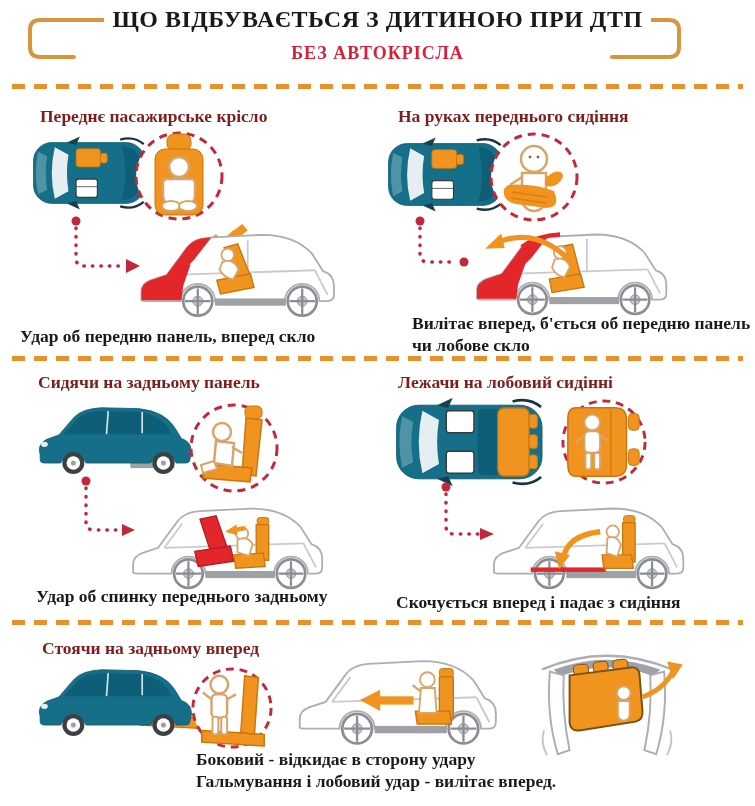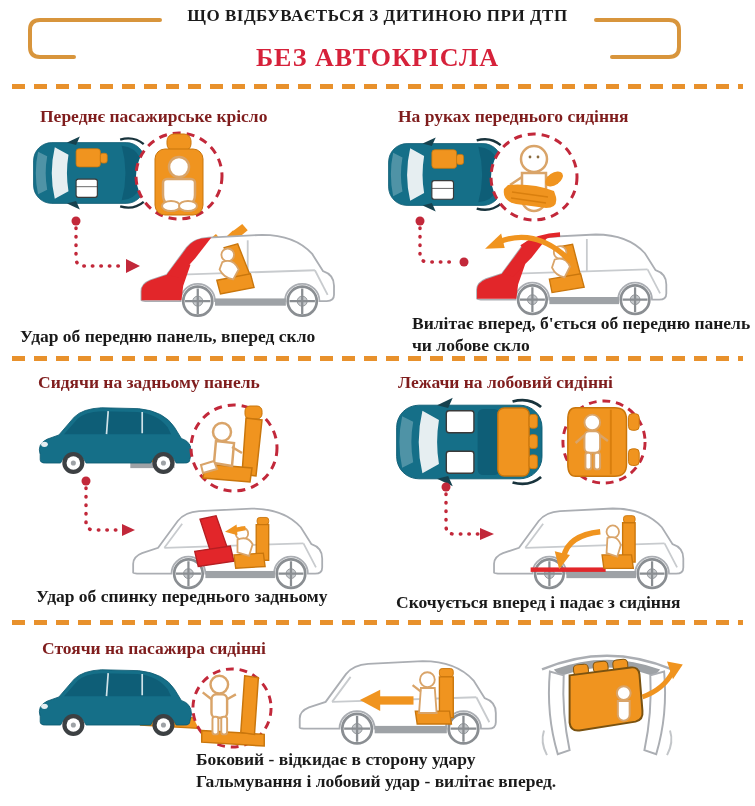--- a/index.html
+++ b/index.html
@@ -1,23 +1,23 @@
 <!DOCTYPE html>
 <html><head>
 <meta charset="utf-8">
 <style>
   html,body{margin:0;padding:0;background:#fff;}
   .page{position:relative;width:755px;height:806px;background:#fff;overflow:hidden;
         font-family:"Liberation Serif","DejaVu Serif",serif;}
   .abs{position:absolute;}
   .title{position:absolute;top:6px;left:0;width:755px;text-align:center;z-index:2;}
   .title span{display:inline-block;background:#fff;padding:0 8px;font-weight:bold;
-        font-size:17px;color:#1a1a1a;letter-spacing:.5px;white-space:nowrap;}
+        font-size:24px;color:#1a1a1a;letter-spacing:.5px;white-space:nowrap;}
   .subtitle{position:absolute;top:43px;left:0;width:755px;text-align:center;z-index:2;
-        font-weight:bold;font-size:26px;color:#d6213a;letter-spacing:1px;}
+        font-weight:bold;font-size:18px;color:#d6213a;letter-spacing:1px;}
   .sep{position:absolute;left:12px;width:731px;height:5px;
         background:repeating-linear-gradient(90deg,#e8912c 0 13px,transparent 13px 22px);}
   .heading{position:absolute;font-weight:bold;font-size:17.5px;color:#7f1d1d;white-space:nowrap;}
   .caption{position:absolute;font-weight:bold;font-size:17.5px;color:#1a1a1a;line-height:1.25;}
   svg{display:block;}
 </style>
 </head>
 <body>
 
 <div class="page">
@@ -276,21 +276,21 @@
       <circle cx="150" cy="40" r="7" fill="#fff" stroke="#d9a469" stroke-width="2"></circle>
       <path d="M144 47 Q155 43 159 55 L155 68 L143 64 Z" fill="#fff" stroke="#d9a469" stroke-width="2"></path>
       <path d="M136 40 Q100 44 95 68" fill="none" stroke="#f0941f" stroke-width="6"></path>
       <polygon points="85,62 102,66 90,82" fill="#f0941f"></polygon>
     </svg>
 
     <div class="caption" style="left:396px;top:592px;width:350px">Скочується вперед і падає з сидіння</div>
   </section>
 
   <section>
-    <div class="heading" style="left:42px;top:638px">Стоячи на пасажира сидінні</div>
+    <div class="heading" style="left:42px;top:638px">Стоячи на задньому вперед</div>
 
     <svg class="abs" style="left:30px;top:662px;width:170px;height:81px" viewBox="0 0 200 95">
       <polygon points="130,62 198,66 198,78 130,74" fill="#f0941f" stroke="#c9760c" stroke-width="1.5"></polygon>
       <polygon points="140,36 152,38 150,64 138,62" fill="#f0941f" stroke="#c9760c" stroke-width="1.5"></polygon>
       <path d="M12 64 Q8 52 20 46 L34 41 L52 20 Q62 10 84 9 L128 10 Q158 13 170 32 L178 45 Q190 49 190 61 L188 70 Q188 74 182 74 L172 74 A16 16 0 0 0 142 74 L66 74 A16 16 0 0 0 36 74 L18 74 Q12 74 12 70 Z" fill="#156f88" stroke="#0d5b73"></path>
       <path d="M40 40 L56 22 Q64 14 84 13 L126 14 Q150 16 162 32 L166 40 Z" fill="#0e5e77"></path>
       <path d="M92 13 L90 40 M132 14 L132 39" stroke="#cfe2e8" stroke-width="2"></path>
       <ellipse cx="17" cy="52" rx="4" ry="3" fill="#e6eef1"></ellipse>
       <circle cx="51" cy="74" r="13" fill="#3c4043"></circle>
         <circle cx="51" cy="74" r="8" fill="#fff"></circle>

